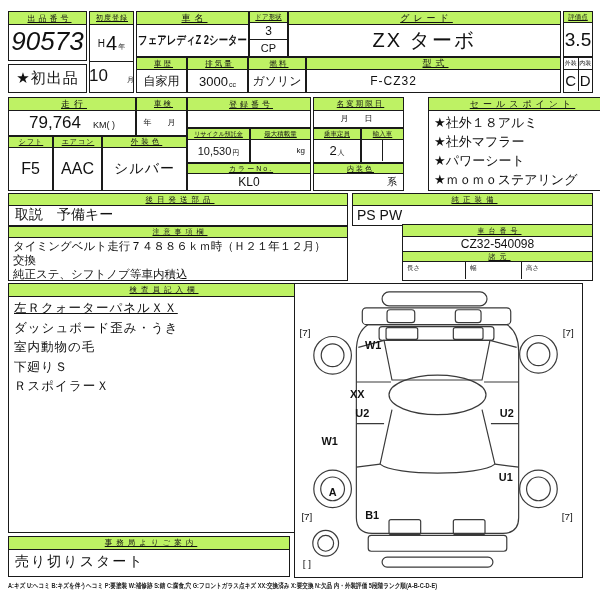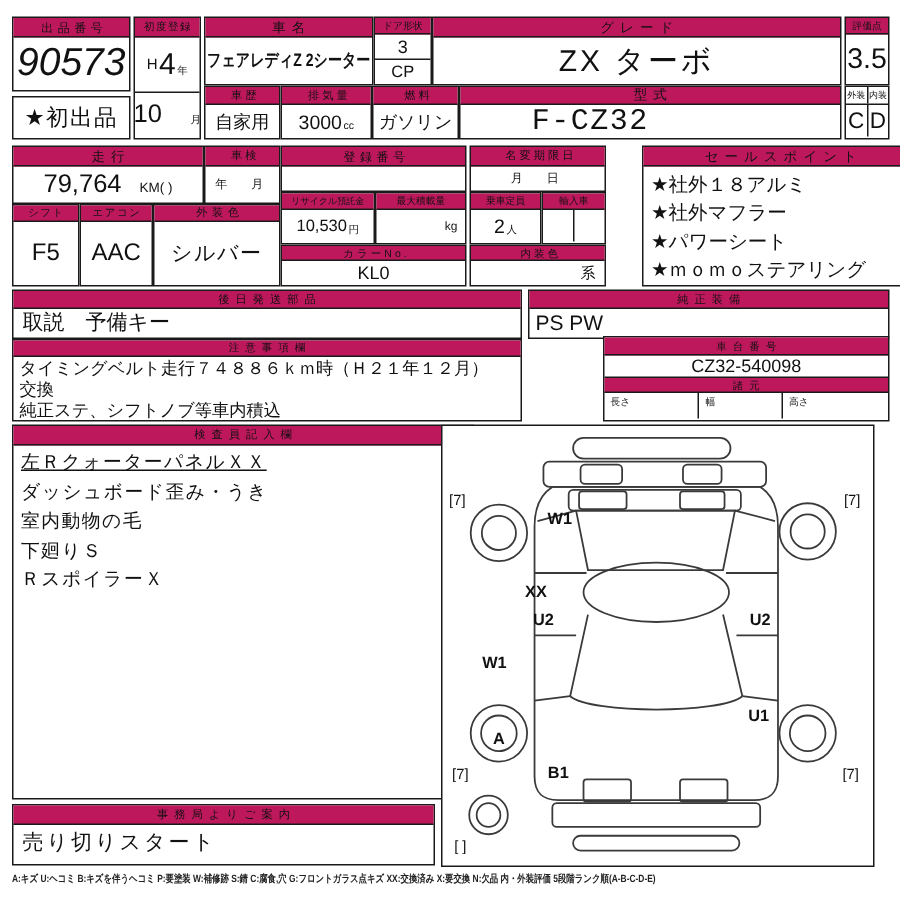--- a/index.html
+++ b/index.html
@@ -1,21 +1,21 @@
 <!DOCTYPE html>
 <html><head>
 <meta charset="utf-8">
 <style>
   html,body{margin:0;padding:0;background:#fff;}
   .sheet{position:relative;width:600px;height:600px;background:#fff;
          font-family:"Liberation Sans","DejaVu Sans",sans-serif;color:#111;overflow:hidden;}
   .b{position:absolute;border:1.5px solid #1a1a1a;background:#fff;box-sizing:border-box;}
-  .hd{background:#be185d;border-bottom:1.3px solid #1a1a1a;display:flex;align-items:center;
+  .hd{background:#bef264;border-bottom:1.3px solid #1a1a1a;display:flex;align-items:center;
       justify-content:center;font-size:9px;letter-spacing:4px;padding-left:4px;height:13px;
-      box-sizing:border-box;white-space:nowrap;overflow:hidden;}
+      box-sizing:border-box;white-space:nowrap;overflow:hidden;text-decoration:underline;}
   .v{display:flex;align-items:center;justify-content:center;box-sizing:border-box;}
   .lft{justify-content:flex-start;}
   .nw{white-space:nowrap;}
   .u{text-decoration:underline;}
   svg text{fill:#111;}
 </style>
 </head>
 <body>
 
 <div class="sheet">
@@ -70,21 +70,21 @@
       <span style="font-size:13px;">3000</span>
       <span style="font-size:7px;margin-top:6px;">cc</span>
     </div>
   </div>
   <div class="b" style="left:248px;top:57px;width:58px;height:36px;">
     <div class="hd" style="font-size:7.5px;letter-spacing:2px;height:12px;">燃料</div>
     <div class="v" style="height:22px;font-size:12px;">ガソリン</div>
   </div>
   <div class="b" style="left:306px;top:57px;width:255px;height:36px;">
     <div class="hd" style="height:12px;">型式</div>
-    <div class="v" style="height:22px;font-size:20px;letter-spacing:1px;padding-right:80px;font-family:Liberation Mono, monospace;">F-CZ32</div>
+    <div class="v" style="height:22px;font-size:12px;letter-spacing:1px;padding-right:80px;">F-CZ32</div>
   </div>
   <div class="b" style="left:563px;top:57px;width:30px;height:36px;">
     <div style="display:flex;height:12px;border-bottom:1.3px solid #1a1a1a;box-sizing:border-box;">
       <div class="v" style="flex:1;font-size:6px;">外装</div>
       <div class="v" style="flex:1;font-size:6px;border-left:1.3px solid #1a1a1a;">内装</div>
     </div>
     <div style="display:flex;height:21px;">
       <div class="v" style="flex:1;font-size:15px;">C</div>
       <div class="v" style="flex:1;font-size:15px;border-left:1.3px solid #1a1a1a;">D</div>
     </div>

